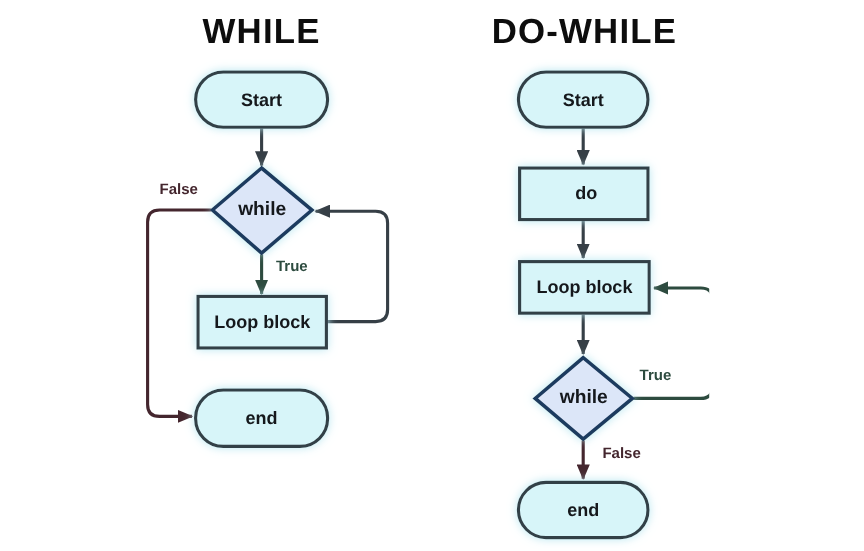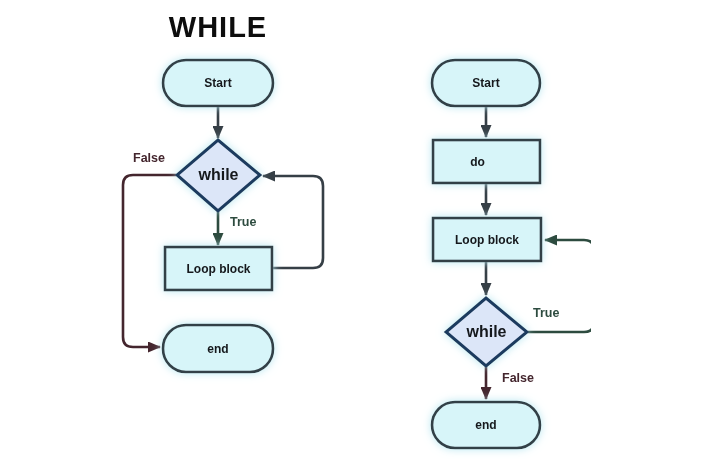--- a/index.html
+++ b/index.html
@@ -9,21 +9,21 @@
   }
   .stage svg{position:absolute;left:0;top:0;}
   .chart-title{
     position:absolute;top:11px;width:300px;text-align:center;
     font-size:29px;font-weight:700;letter-spacing:1px;color:#0d0d0d;
   }
   .title-while{left:68px;}
   .title-dowhile{left:337px;}
   .node-label{
     position:absolute;display:flex;align-items:center;justify-content:center;
-    font-weight:700;font-size:12px;color:var(--text,#15181c);pointer-events:none;
+    font-weight:700;font-size:15px;color:var(--text,#15181c);pointer-events:none;
   }
   .decision-label{font-size:16px;}
   .branch-label{
     position:absolute;font-size:12.5px;font-weight:700;pointer-events:none;
   }
   .branch-false{color:var(--false-branch,#44262e);}
   .branch-true{color:var(--true-branch,#2d4b3f);}
   .shape-node{fill:var(--node-fill,#d7f5f9);stroke:var(--node-border,#323f47);stroke-width:2.6;filter:url(#glow);}
   .shape-decision{fill:var(--decision-fill,#dce6f8);stroke:var(--decision-border,#1d3b5e);stroke-width:3;filter:url(#glow);}
   .edge{fill:none;stroke-width:2.6;}
@@ -72,29 +72,30 @@
     <path class="edge edge-false" d="M486,367 L486,399" marker-end="url(#ah-false)"></path>
 
     <rect class="shape-node" x="432" y="60" width="108" height="46" rx="23"></rect>
     <rect class="shape-node" x="433" y="140" width="107" height="43"></rect>
     <rect class="shape-node" x="433" y="218" width="108" height="43"></rect>
     <polygon class="shape-decision" points="486,298 527,332 486,366 446,332"></polygon>
     <rect class="shape-node" x="432" y="402" width="108" height="46" rx="23"></rect>
   </svg>
 
   <div class="chart-title title-while">WHILE</div>
+  <div class="chart-title title-dowhile">DO-WHILE</div>
 
   <div class="node-label" style="left:163px;top:60px;width:110px;height:46px;">Start</div>
   <div class="node-label decision-label" style="left:177px;top:140px;width:83px;height:70px;">while</div>
   <div class="node-label" style="left:165px;top:247px;width:107px;height:43px;">Loop block</div>
   <div class="node-label" style="left:163px;top:325px;width:110px;height:47px;">end</div>
   <span class="branch-label branch-false" style="left:133px;top:151px;">False</span>
   <span class="branch-label branch-true" style="left:230px;top:215px;">True</span>
 
   <div class="node-label" style="left:432px;top:60px;width:108px;height:46px;">Start</div>
-  <div class="node-label" style="left:424px;top:140px;width:107px;height:43px;">do</div>
+  <div class="node-label" style="left:435px;top:140px;width:107px;height:43px;">do</div>
   <div class="node-label" style="left:433px;top:218px;width:108px;height:43px;">Loop block</div>
   <div class="node-label decision-label" style="left:446px;top:298px;width:81px;height:68px;">while</div>
   <div class="node-label" style="left:432px;top:402px;width:108px;height:46px;">end</div>
   <span class="branch-label branch-true" style="left:533px;top:306px;">True</span>
   <span class="branch-label branch-false" style="left:502px;top:371px;">False</span>
 
 </div>
 
 </body></html>

